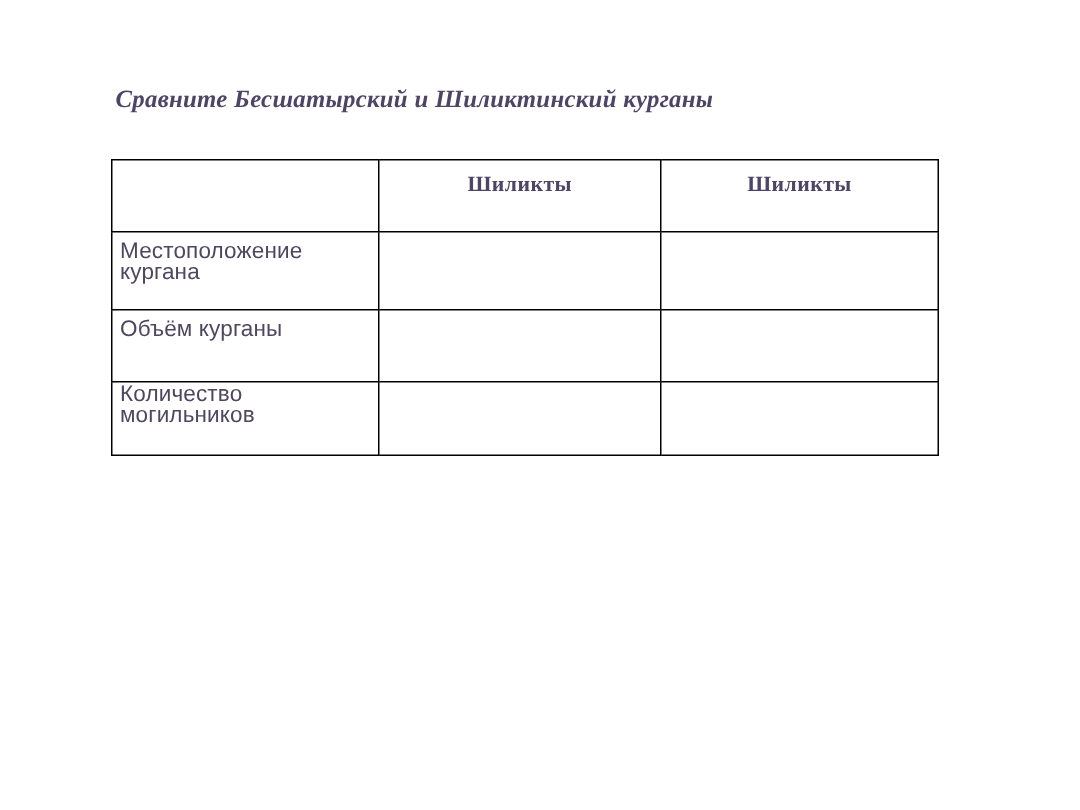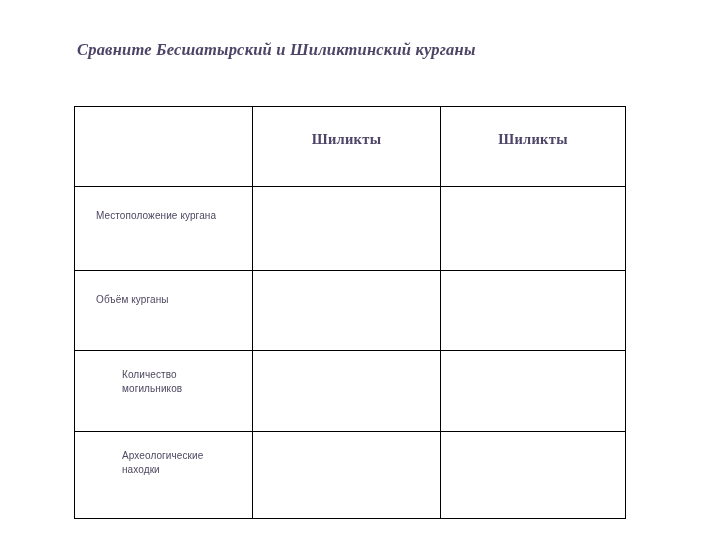--- a/index.html
+++ b/index.html
@@ -21,21 +21,21 @@
     left: 0; top: 0;
     width: 720px;
     height: 540px;
     background: #ffffff;
   }
 
   
   #slide-title {
     position: absolute;
     left: 77px;
-    top: 40px;
+    top: 56px;
     width: 566px;
     font-family: "Liberation Serif", "DejaVu Serif", serif;
     font-style: italic;
     font-weight: bold;
     font-size: 16.5px;
     line-height: 20px;
     letter-spacing: 0.2px;
     color: #4d4466;
     white-space: nowrap;
   }
@@ -45,21 +45,21 @@
     position: absolute;
     left: 74px;
     top: 106px;
     width: 551px;
     border-collapse: collapse;
     table-layout: fixed;
   }
   #compare-table td,
   #compare-table th {
     border: 1.4px solid #000000;
-    padding: 16px;
+    padding: 0;
     vertical-align: top;
     background: #ffffff;
   }
 
   .col-label  { width: 178px; }
   .col-shilik { width: 188px; }
   .col-besh   { width: 185px; }
 
   
   .hdr-row td { height: 47px; }
@@ -76,28 +76,28 @@
 
   
   .row-1 td { height: 51px; }
   .row-2 td { height: 47px; }
   .row-3 td { height: 48px; }
   .row-4 td { height: 54px; }
 
   .row-label {
     font-family: "Liberation Sans", sans-serif;
     font-weight: normal;
-    font-size: 10px;
+    font-size: 15px;
     line-height: 13.5px;
     color: #4f4760;
     padding-left: 5px;
     padding-top: 6px;
     letter-spacing: 0.1px;
   }
-  .row-label.tight { padding-top: 1px; margin-left: 26px; }
+  .row-label.tight { padding-top: 1px; }
 
   .blank-cell { }
 </style>
 </head>
 <body>
 
 <div id="slide">
 
   <div id="slide-title">Сравните Бесшатырский и Шиликтинский курганы</div>
 
@@ -150,28 +150,17 @@
           <div class="row-label tight">Количество могильников</div>
         </td>
         <td class="col-shilik blank-cell">
           <div class="row-label"></div>
         </td>
         <td class="col-besh blank-cell">
           <div class="row-label"></div>
         </td>
       </tr>
 
-      <tr class="row-4">
-        <td class="col-label">
-          <div class="row-label tight">Археологические находки</div>
-        </td>
-        <td class="col-shilik blank-cell">
-          <div class="row-label"></div>
-        </td>
-        <td class="col-besh blank-cell">
-          <div class="row-label"></div>
-        </td>
-      </tr>
 
     </tbody>
   </table>
 
 </div>
 
 </body></html>

